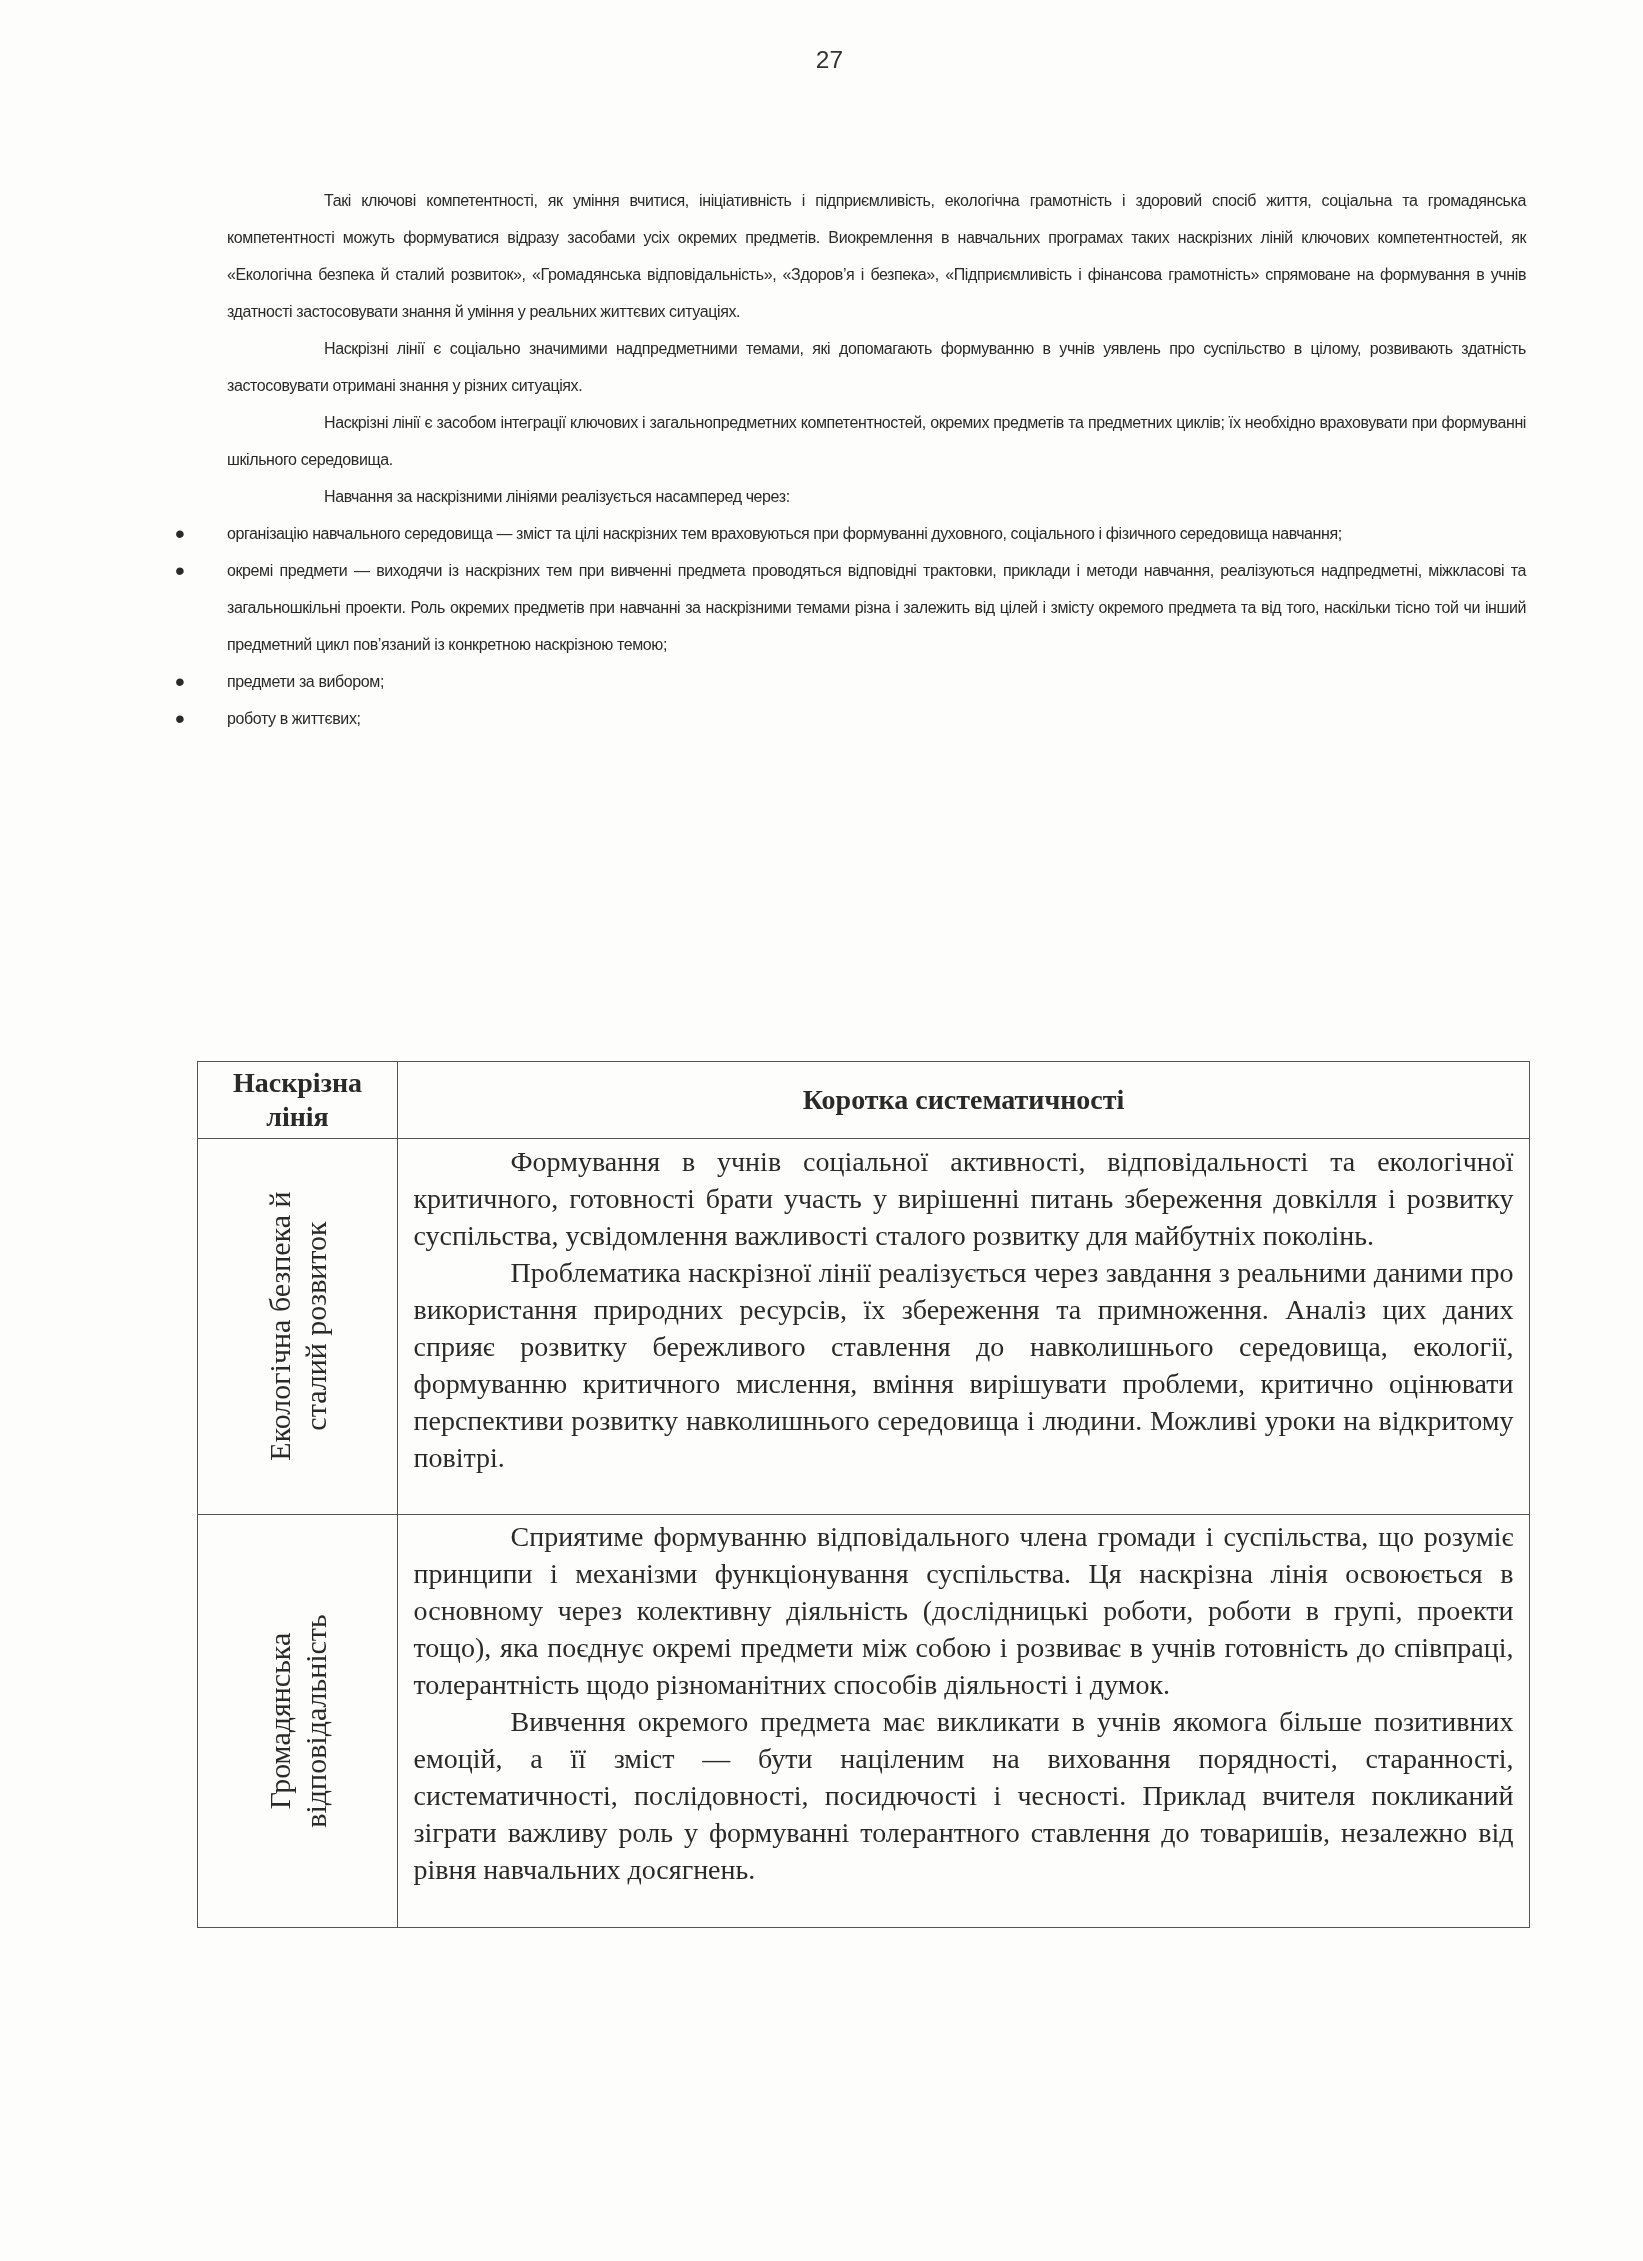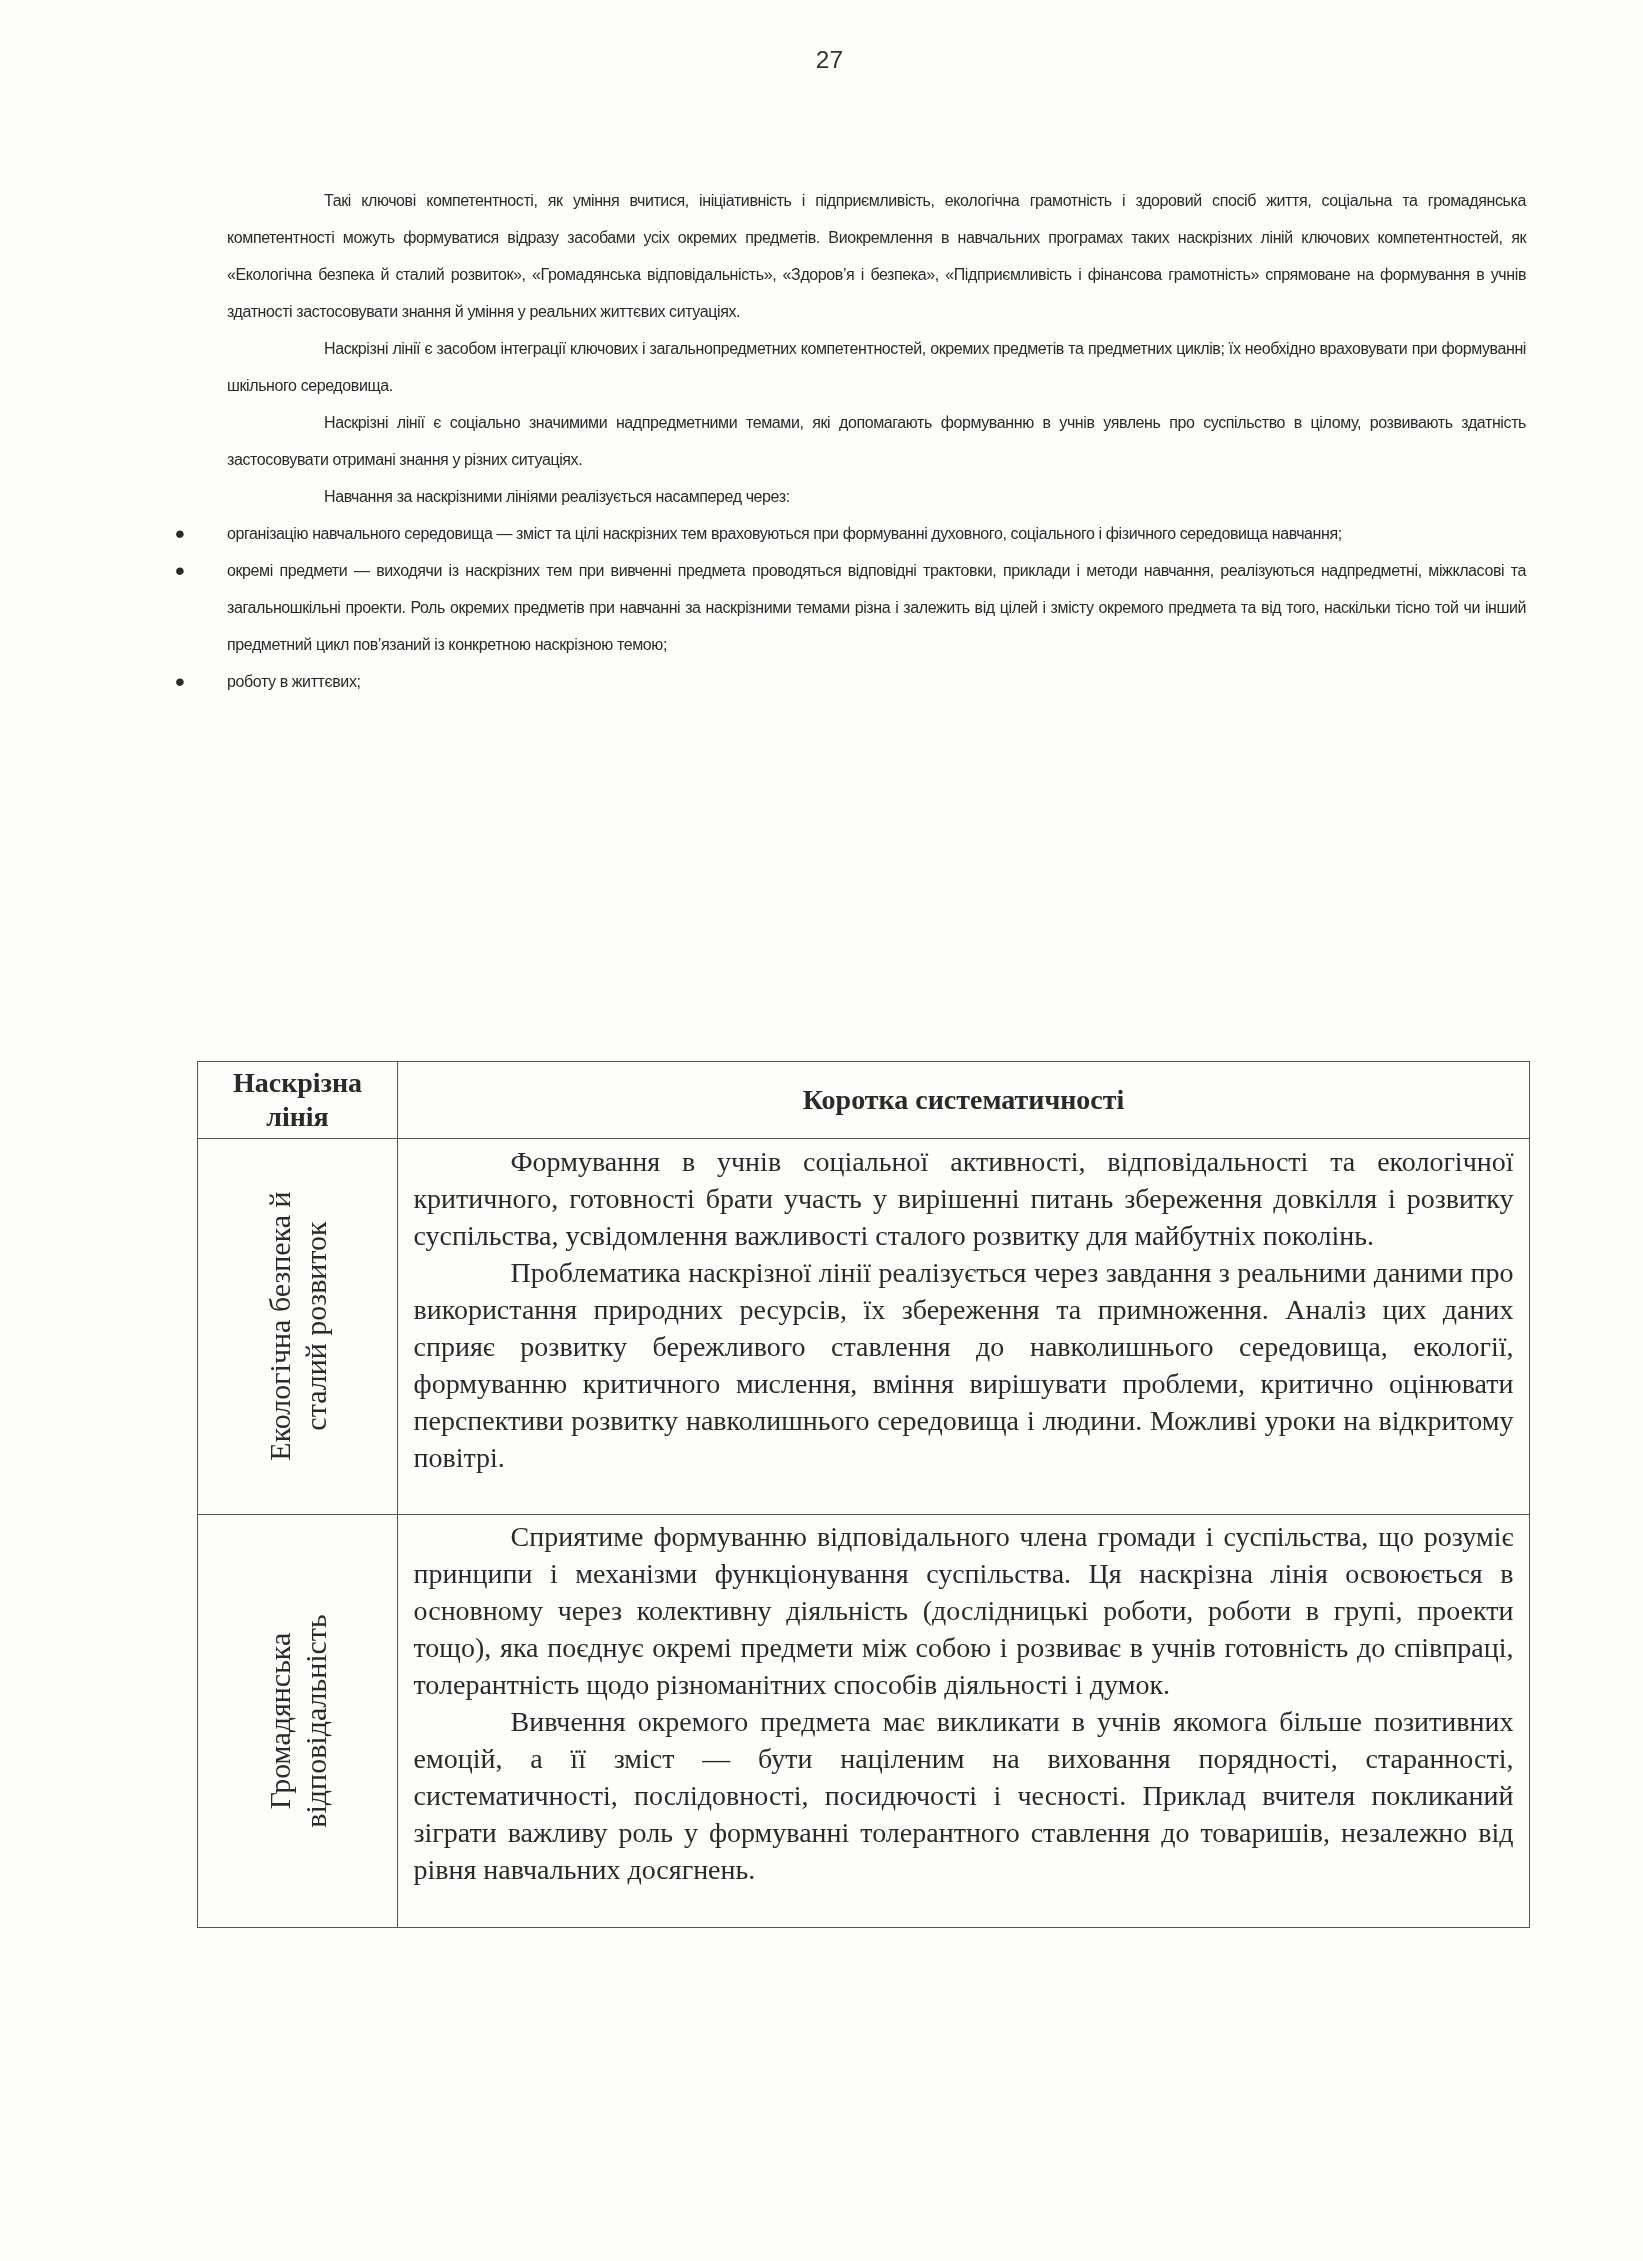--- a/index.html
+++ b/index.html
@@ -51,26 +51,27 @@
   tr.row1 td { height: 367px; }
   tr.row2 td { height: 405px; }
 </style>
 </head>
 <body>
 
 <div class="page-number">27</div>
 
 <div class="body-text">
   <p class="para">Такі ключові компетентності, як уміння вчитися, ініціативність і підприємливість, екологічна грамотність і здоровий спосіб життя, соціальна та громадянська компетентності можуть формуватися відразу засобами усіх окремих предметів. Виокремлення в навчальних програмах таких наскрізних ліній ключових компетентностей, як «Екологічна безпека й сталий розвиток», «Громадянська відповідальність», «Здоров’я і безпека», «Підприємливість і фінансова грамотність» спрямоване на формування в учнів здатності застосовувати знання й уміння у реальних життєвих ситуаціях.</p>
+  <p class="para">Наскрізні лінії є соціально значимими надпредметними темами, які допомагають формуванню в учнів уявлень про суспільство в цілому, розвивають здатність застосовувати отримані знання у різних ситуаціях.</p>
   <p class="para">Наскрізні лінії є засобом інтеграції ключових і загальнопредметних компетентностей, окремих предметів та предметних циклів; їх необхідно враховувати при формуванні шкільного середовища.</p>
-  <p class="para">Наскрізні лінії є соціально значимими надпредметними темами, які допомагають формуванню в учнів уявлень про суспільство в цілому, розвивають здатність застосовувати отримані знання у різних ситуаціях.</p>
   <p class="para">Навчання за наскрізними лініями реалізується насамперед через:</p>
   <ul class="bullets">
     <li>організацію навчального середовища — зміст та цілі наскрізних тем враховуються при формуванні духовного, соціального і фізичного середовища навчання;</li>
     <li>окремі предмети — виходячи із наскрізних тем при вивченні предмета проводяться відповідні трактовки, приклади і методи навчання, реалізуються надпредметні, міжкласові та загальношкільні проекти. Роль окремих предметів при навчанні за наскрізними темами різна і залежить від цілей і змісту окремого предмета та від того, наскільки тісно той чи інший предметний цикл пов’язаний із конкретною наскрізною темою;</li>
+    <li>предмети за вибором;</li>
     <li>роботу в життєвих;</li>
   </ul>
 </div>
 
 <table class="lines">
   <tbody>
       <tr>
     <th class="col1">Наскрізна лінія</th>
     <th>Коротка систематичності</th>
   </tr>

